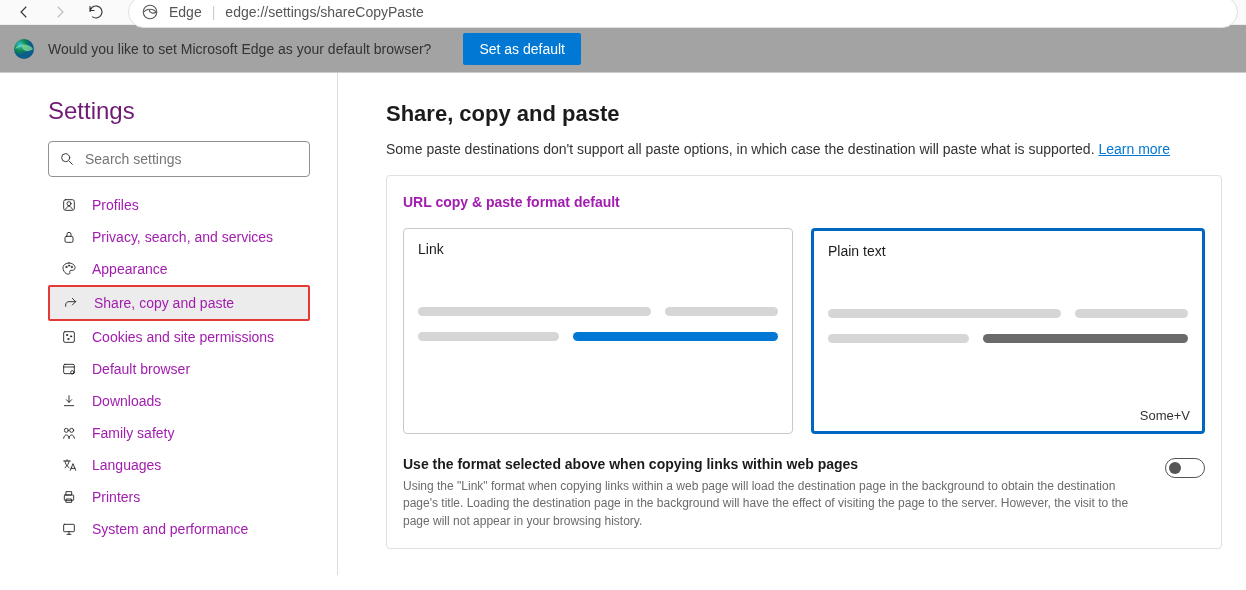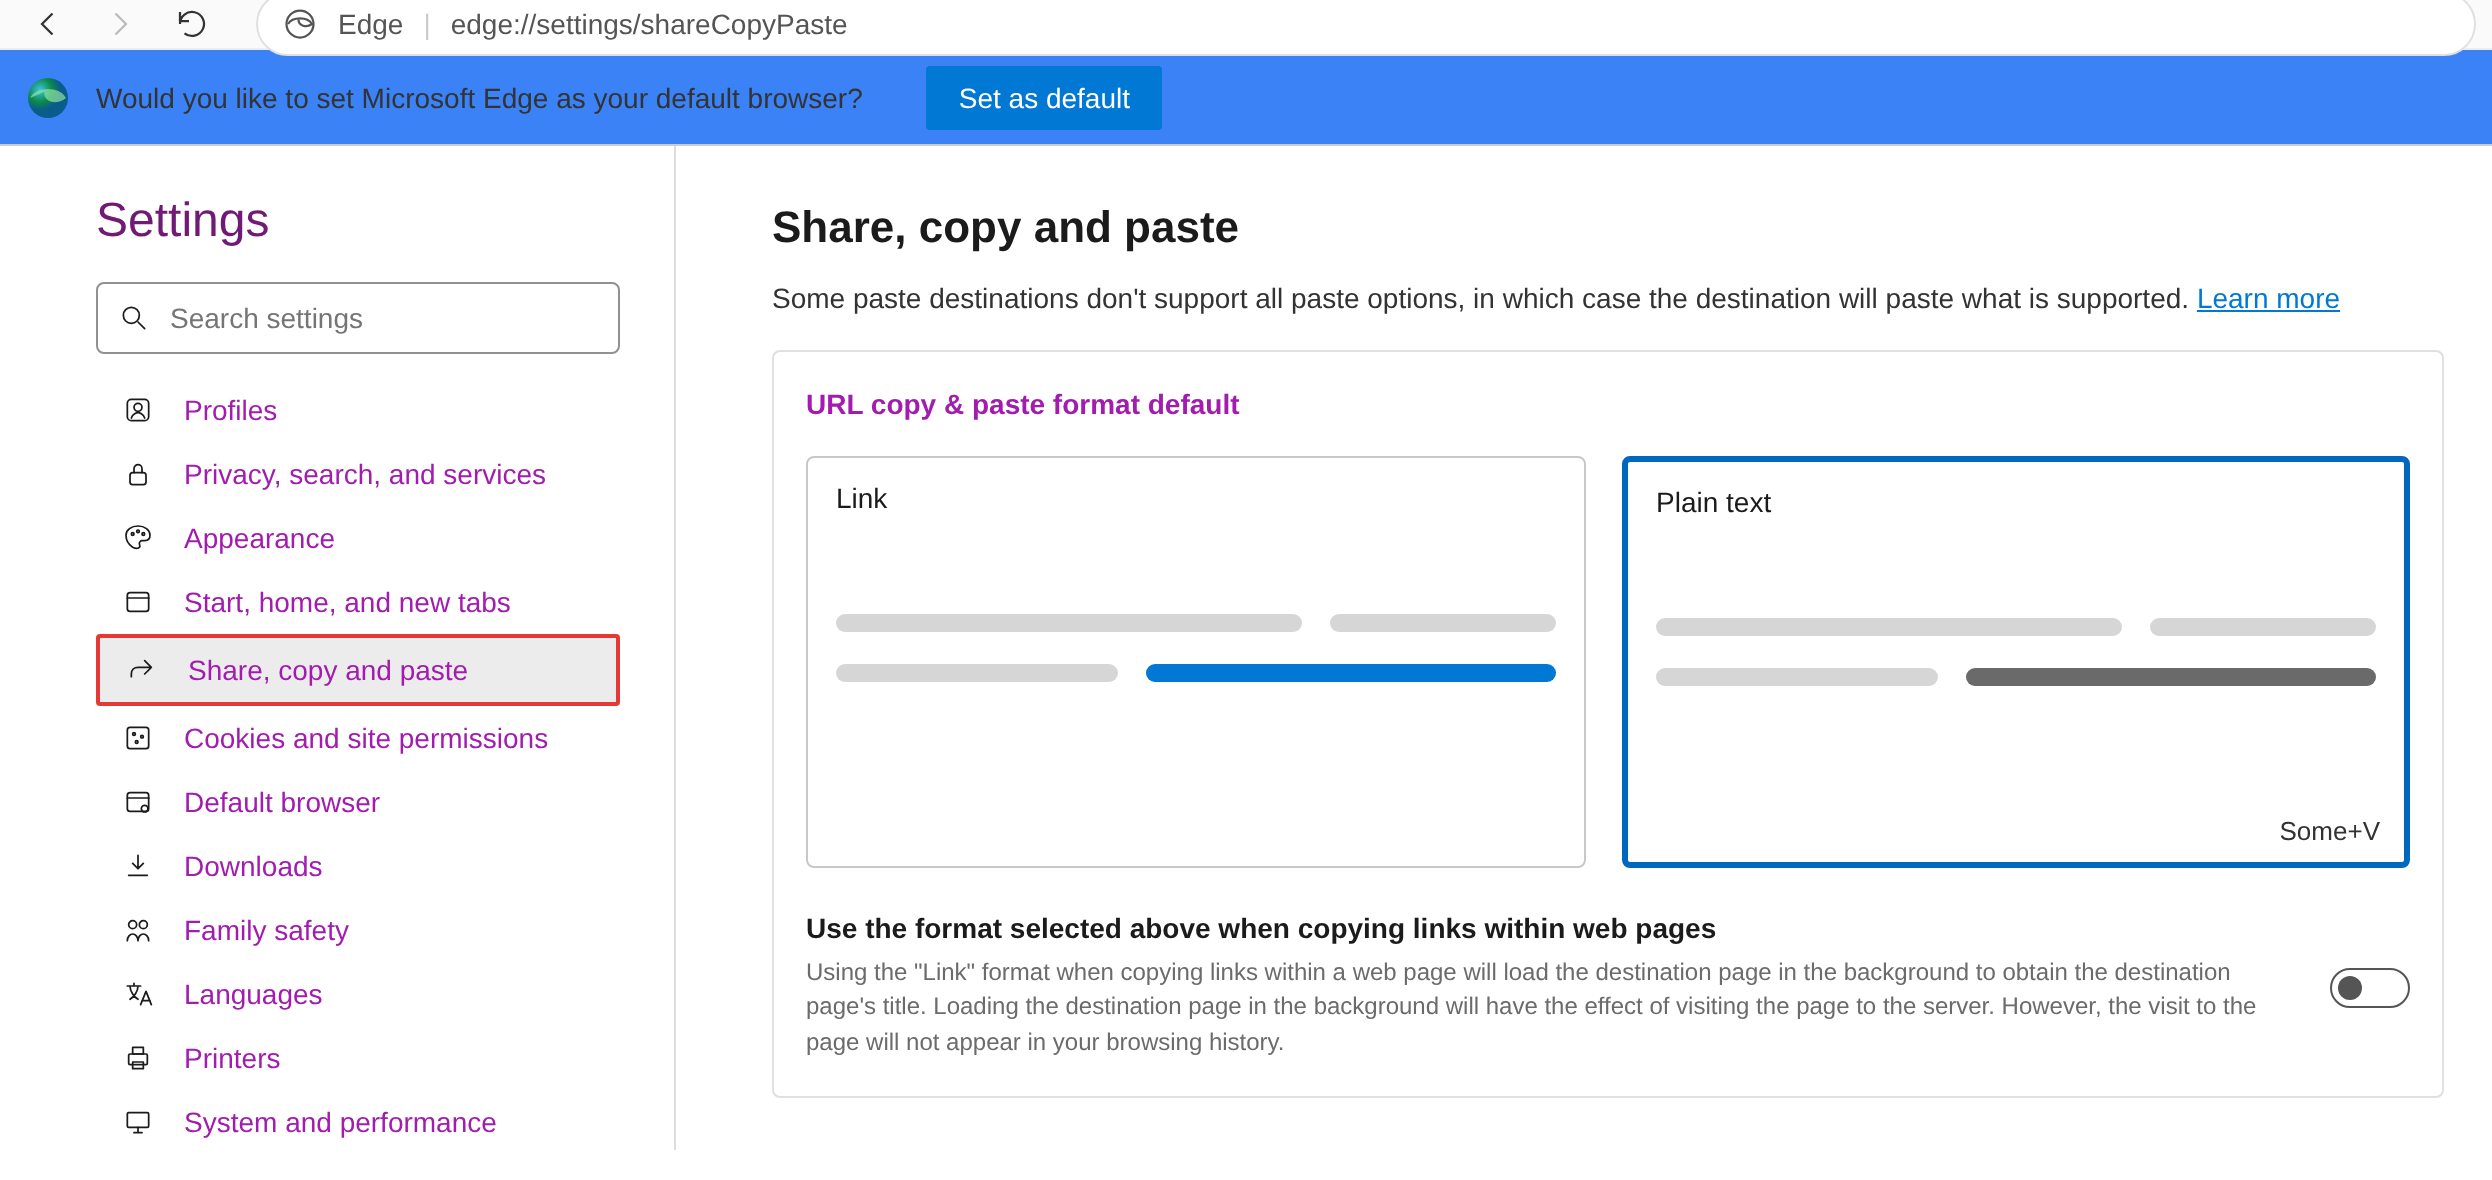--- a/index.html
+++ b/index.html
@@ -10,21 +10,21 @@
   .nav-btn { width: 32px; height: 32px; display: flex; align-items: center; justify-content: center; background: transparent; border: none; border-radius: 4px; cursor: pointer; }
   .nav-btn svg { width: 18px; height: 18px; stroke: #333; fill: none; stroke-width: 1.5; }
   .nav-btn.disabled svg { stroke: #bbb; }
   .address-bar { flex: 1; margin-left: 12px; height: 32px; border: 1px solid #e0e0e0; border-radius: 16px; background: #fff; display: flex; align-items: center; padding: 0 12px; gap: 10px; font-size: 14px; color: #333; }
   .edge-mini { width: 18px; height: 18px; display:flex; align-items:center; justify-content:center; }
   .edge-label { color: #555; }
   .addr-divider { color: #ccc; }
   .addr-url { color: #555; }
   
   
-  .banner { height: 48px; display: flex; align-items: center; padding: 0 12px; gap: 12px; background: #3b82f6; border-bottom: 1px solid #ccc; }
+  .banner { height: 48px; display: flex; align-items: center; padding: 0 12px; gap: 12px; background: #a3a3a3; border-bottom: 1px solid #ccc; }
   .edge-logo { width: 24px; height: 24px; }
   .banner-text { font-size: 14px; color: #333; flex: 0 0 auto; margin-right: 20px; }
   .banner-btn { background: #0078d4; color: #fff; border: none; padding: 8px 16px; border-radius: 2px; font-size: 14px; cursor: pointer; }
   
   
   .main { display: flex; height: calc(590px - 40px - 48px); }
   .sidebar { width: 338px; border-right: 1px solid #ddd; padding: 24px 0 0 48px; }
   .sidebar h1 { font-size: 24px; font-weight: 400; margin-bottom: 16px; color: #701a75; }
   .search-box { width: 262px; height: 36px; border: 1px solid #919191; border-radius: 4px; display: flex; align-items: center; padding: 0 10px; gap: 10px; margin-bottom: 12px; }
   .search-box input { border: none; outline: none; font-size: 14px; flex:1; background: transparent; }
@@ -51,21 +51,21 @@
   .bar-row { display: flex; gap: 14px; }
   .bar { height: 9px; border-radius: 5px; background: #d6d6d6; }
   .bar.w1 { flex: 62; }
   .bar.w2 { flex: 30; }
   .bar.w3 { flex: 38; }
   .bar.w4 { flex: 55; }
   .bar.accent-blue { background: #0078d4; }
   .bar.accent-dark { background: #6a6a6a; }
   .shortcut { position: absolute; bottom: 8px; right: 12px; font-size: 13px; color: #333; }
   
-  .setting-row { display: flex; align-items: center; gap: 16px; }
+  .setting-row { display: flex; align-items: flex-start; gap: 16px; }
   .setting-text { flex:1; }
   .setting-title { font-size: 14px; font-weight: 600; margin-bottom: 6px; }
   .setting-desc { font-size: 12px; color: #6b6b6b; line-height: 1.45; }
   .toggle { width: 40px; height: 20px; background: #fff; border: 1px solid #555; border-radius: 10px; position: relative; cursor: pointer; flex-shrink:0; margin-top: 2px; }
   .toggle .knob { width: 12px; height: 12px; background: #555; border-radius: 50%; position: absolute; top: 3px; left: 3px; }
   
   svg.ico { stroke: #1b1b1b; fill: none; stroke-width: 1.3; stroke-linecap: round; stroke-linejoin: round; }
 </style>
 </head>
 <body>
@@ -151,29 +151,20 @@
         <span class="icon-slot">
             <svg class="ico" width="16" height="16" viewBox="0 0 24 24">
               <path d="M12 3c5 0 9 3 9 7 0 3-2 4-4 4h-2c-1 0-2 1-2 2 0 1 1 2 0 3-1 1-3 1-5 0-3-2-5-5-5-9 0-4 4-7 9-7z"></path>
               <circle cx="8" cy="9" r="1"></circle>
               <circle cx="12" cy="7" r="1"></circle>
               <circle cx="16" cy="9" r="1"></circle>
             </svg>
           </span>
         <span>Appearance</span>
       </li>
-      <li class="sidebar-item">
-        <span class="icon-slot">
-            <svg class="ico" width="16" height="16" viewBox="0 0 24 24">
-              <rect x="4" y="5" width="16" height="14" rx="2"></rect>
-              <path d="M4 9h16"></path>
-            </svg>
-          </span>
-        <span>Start, home, and new tabs</span>
-      </li>
       <li class="sidebar-item active highlighted">
         <span class="icon-slot">
             <svg class="ico" width="16" height="16" viewBox="0 0 24 24">
               <path d="M14 5l5 5-5 5M19 10H9c-3 0-5 2-5 5v2"></path>
             </svg>
           </span>
         <span>Share, copy and paste</span>
       </li>
       <li class="sidebar-item">
         <span class="icon-slot">

